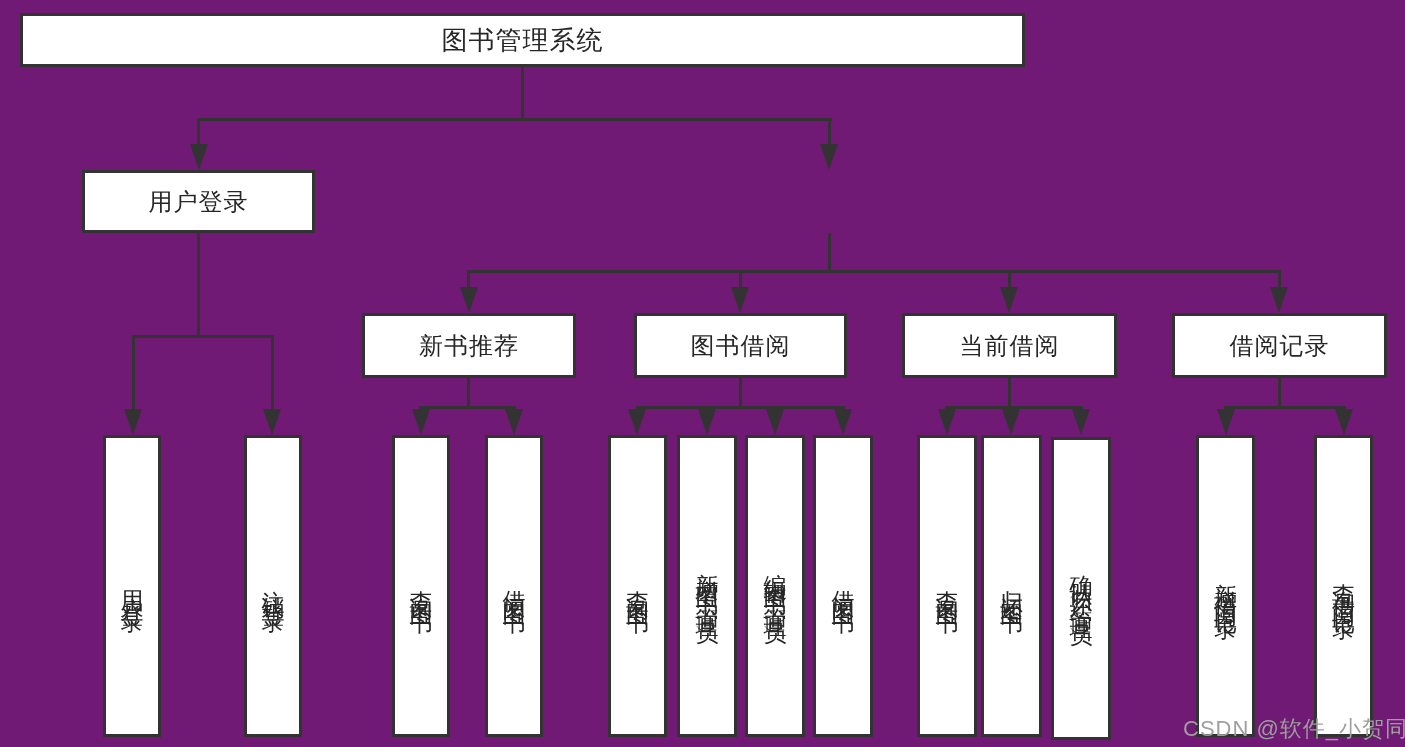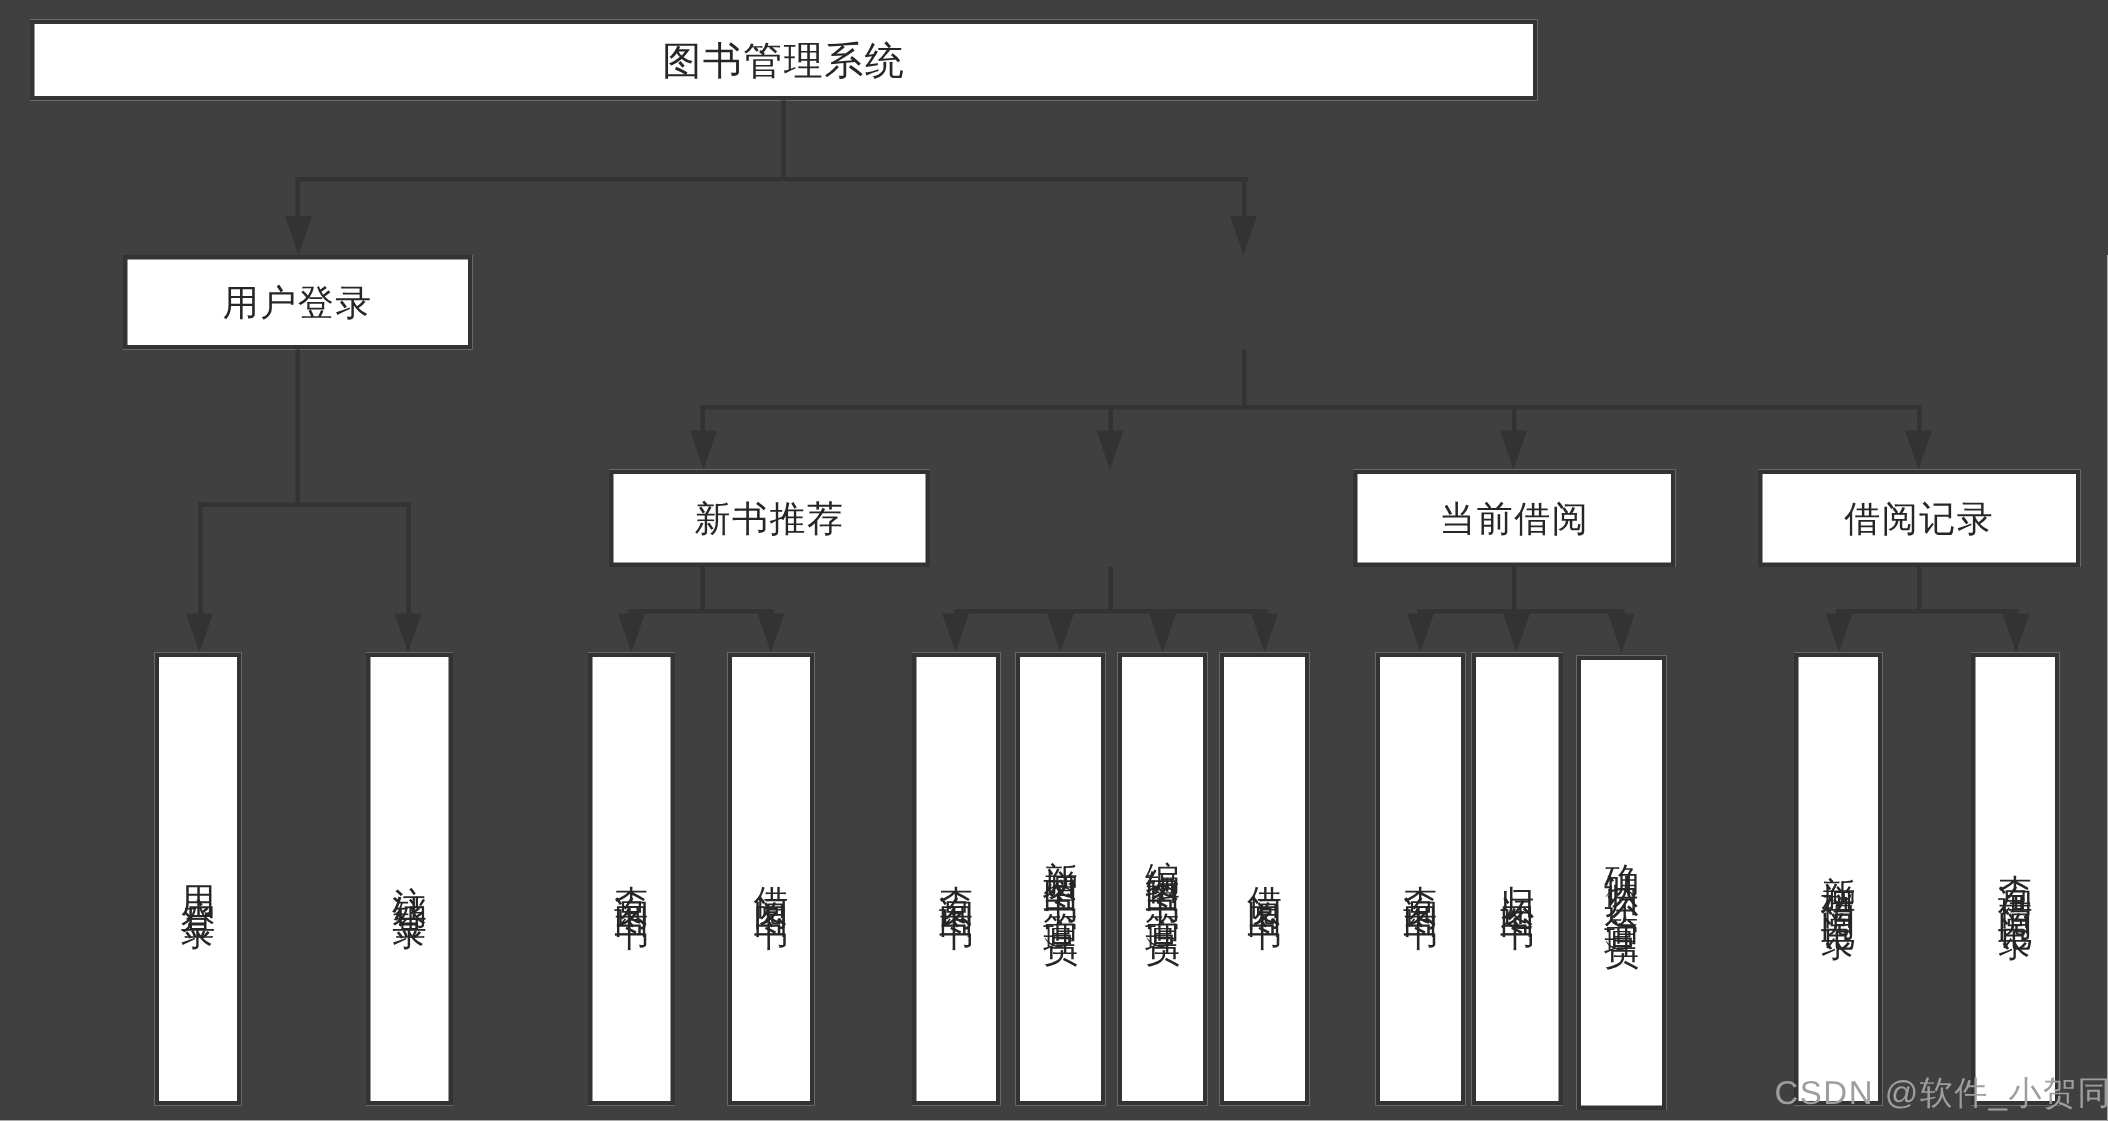--- a/index.html
+++ b/index.html
@@ -1,17 +1,17 @@
 <!DOCTYPE html>
 <html><head>
 <meta charset="utf-8">
 <style>
   html,body{margin:0;padding:0;background:#ffffff;}
   #canvas{
-    position:relative;width:1405px;height:747px;background:#404040;overflow:hidden;
+    position:relative;width:1405px;height:747px;background:#701a75;overflow:hidden;
     font-family:"Liberation Sans","DejaVu Sans",sans-serif;color:#262626;
   }
   .node{
     position:absolute;box-sizing:border-box;border:3px solid #333333;background:#ffffff;
     display:flex;align-items:center;justify-content:center;text-align:center;
     color:#262626;letter-spacing:1px;
   }
   .node.lv1{font-size:26px;}
   .node.lv2,.node.lv3{font-size:24px;}
   .node.v{
@@ -57,21 +57,22 @@
   <div class="hl" style="left:467px;top:270px;width:813px;"></div>
   <div class="vl" style="left:467px;top:270px;height:20px;"></div>
   <div class="ar" style="left:460px;top:287px;"></div>
   <div class="vl" style="left:739px;top:270px;height:20px;"></div>
   <div class="ar" style="left:731px;top:287px;"></div>
   <div class="vl" style="left:1008px;top:270px;height:20px;"></div>
   <div class="ar" style="left:1000px;top:287px;"></div>
   <div class="vl" style="left:1278px;top:270px;height:20px;"></div>
   <div class="ar" style="left:1270px;top:287px;"></div>
 
-  <div class="node lv3" style="left:362px;top:313px;width:214px;height:65px;margin-left:44px;">新书推荐</div>
+  <div class="node lv3" style="left:362px;top:313px;width:214px;height:65px;">新书推荐</div>
+  <div class="node lv3" style="left:634px;top:313px;width:213px;height:65px;">图书借阅</div>
   <div class="node lv3" style="left:1172px;top:313px;width:215px;height:65px;">借阅记录</div>
   <div class="node lv3" style="left:902px;top:313px;width:215px;height:65px;">当前借阅</div>
 
   <div class="vl" style="left:467px;top:378px;height:28px;"></div>
   <div class="hl" style="left:419px;top:406px;width:97px;"></div>
   <div class="ar" style="left:412px;top:409px;"></div>
   <div class="ar" style="left:505px;top:409px;"></div>
 
   <div class="vl" style="left:739px;top:378px;height:28px;"></div>
   <div class="hl" style="left:636px;top:406px;width:209px;"></div>

